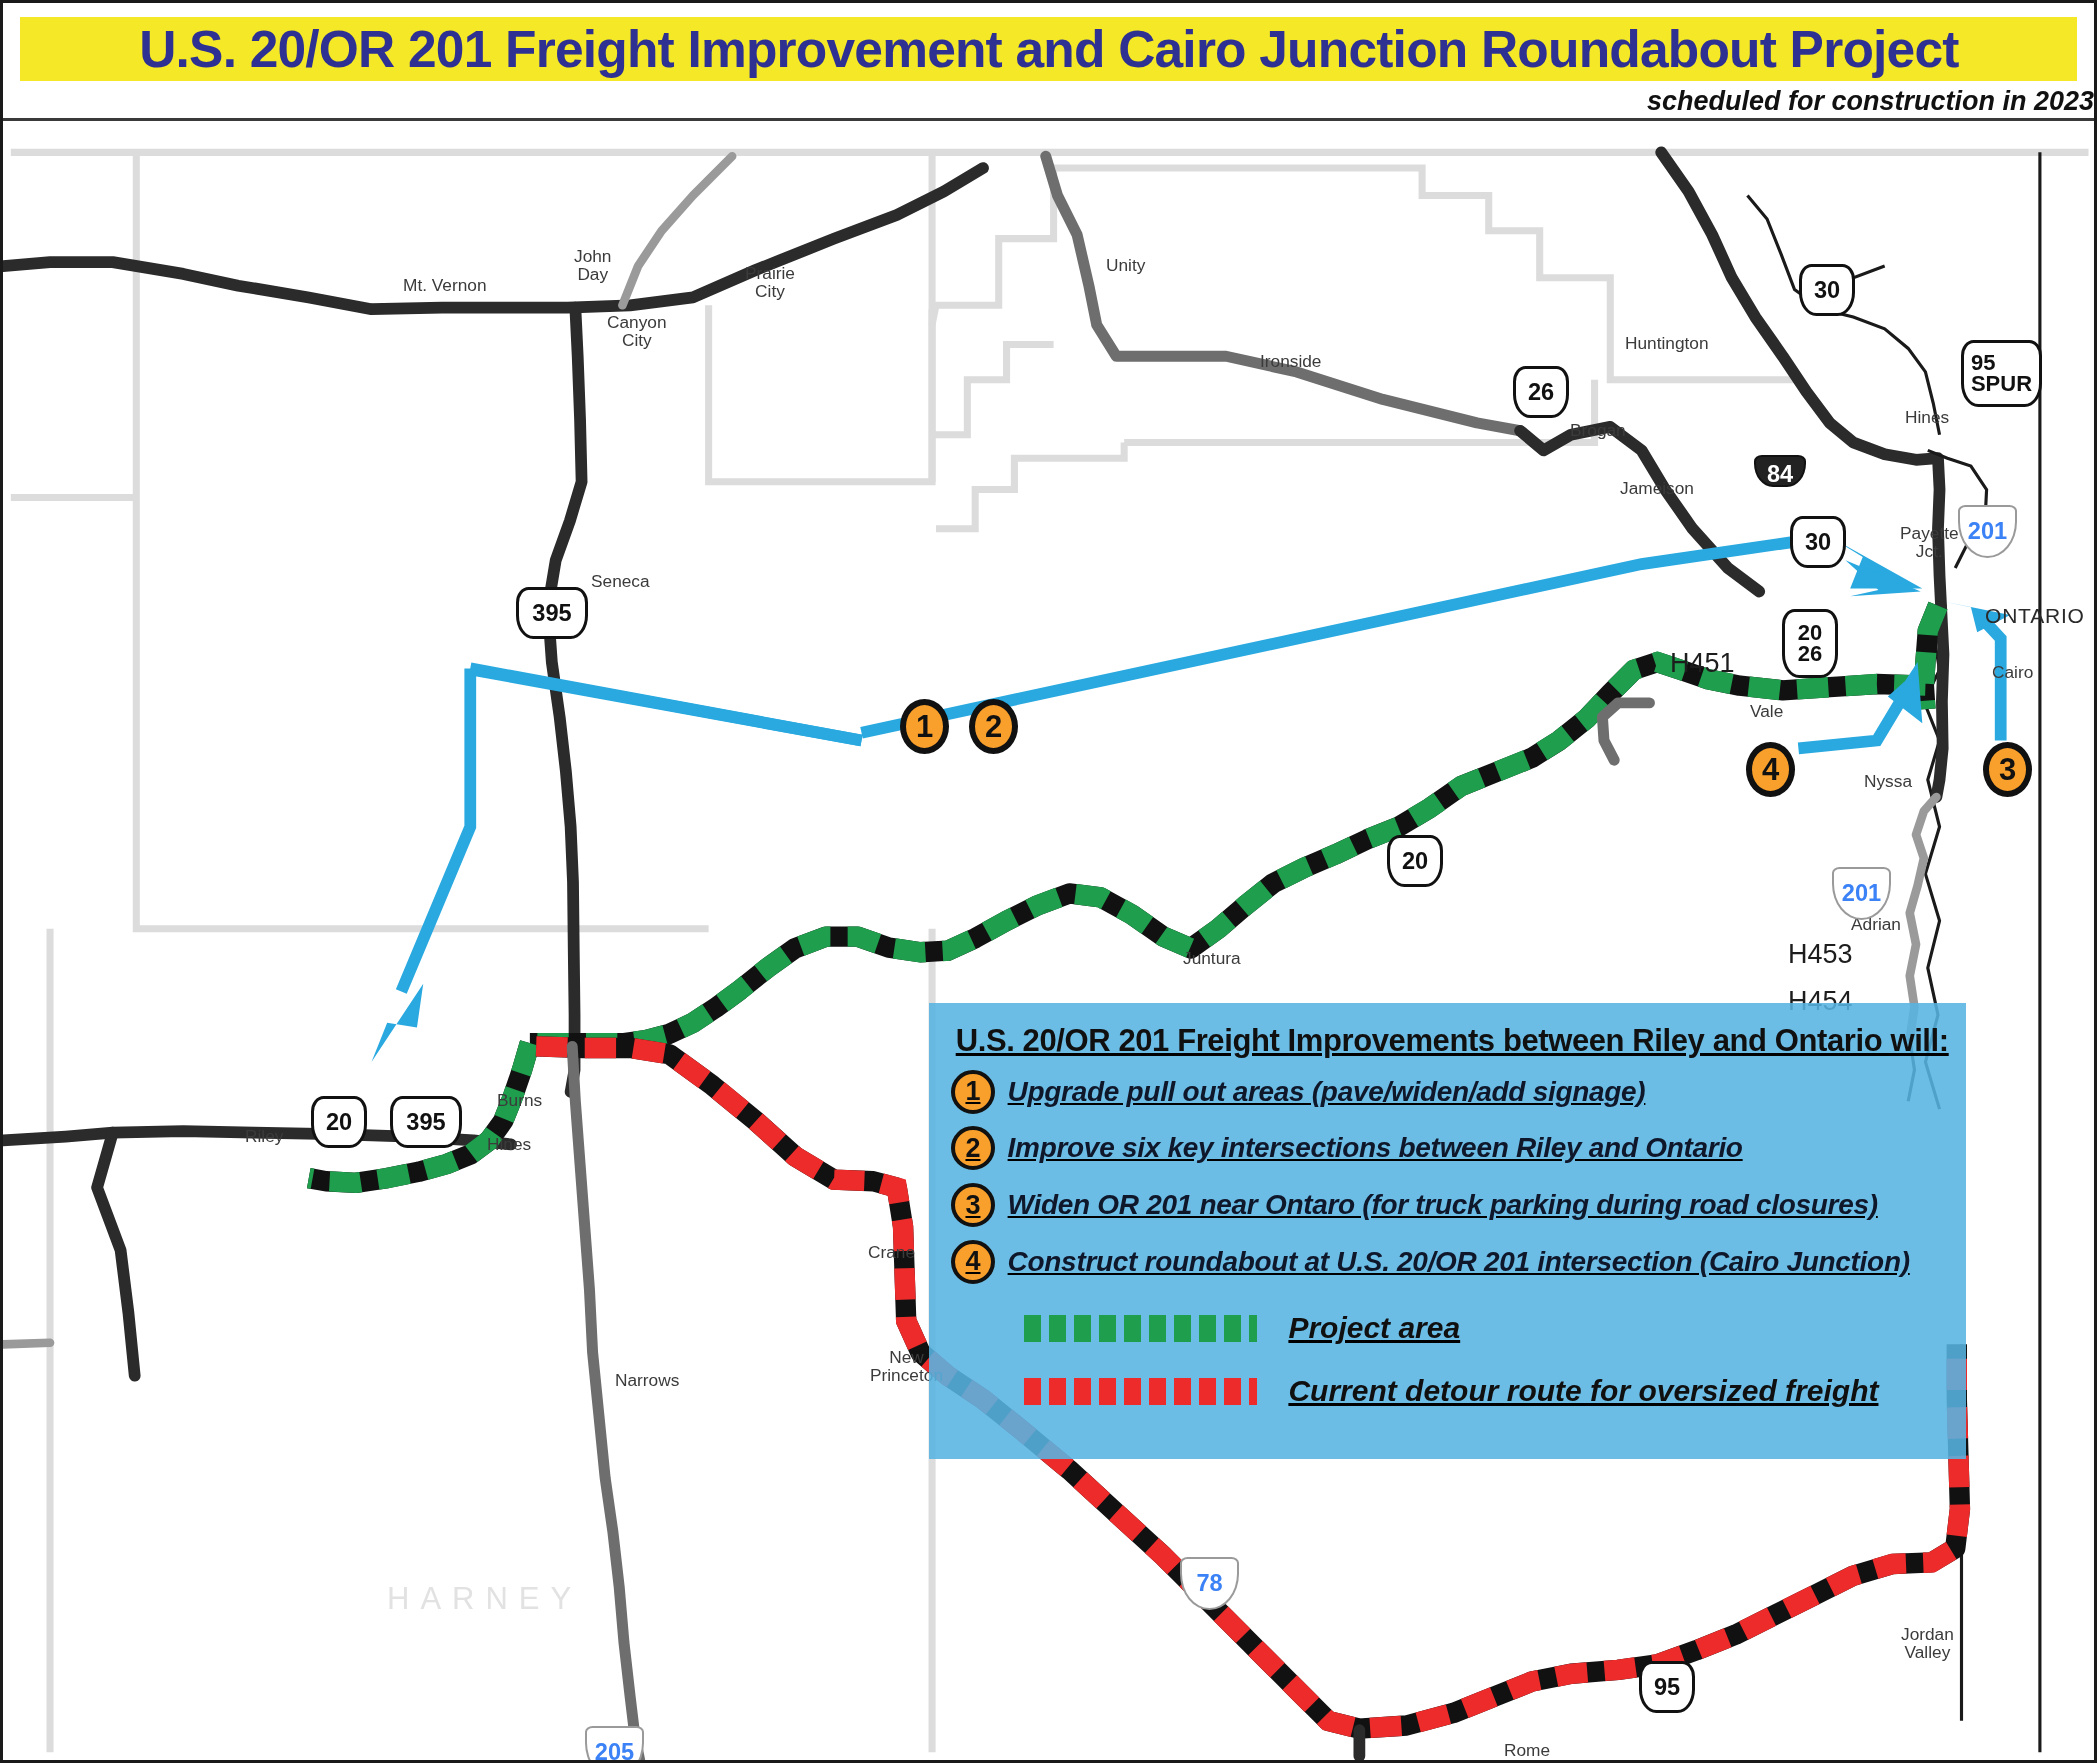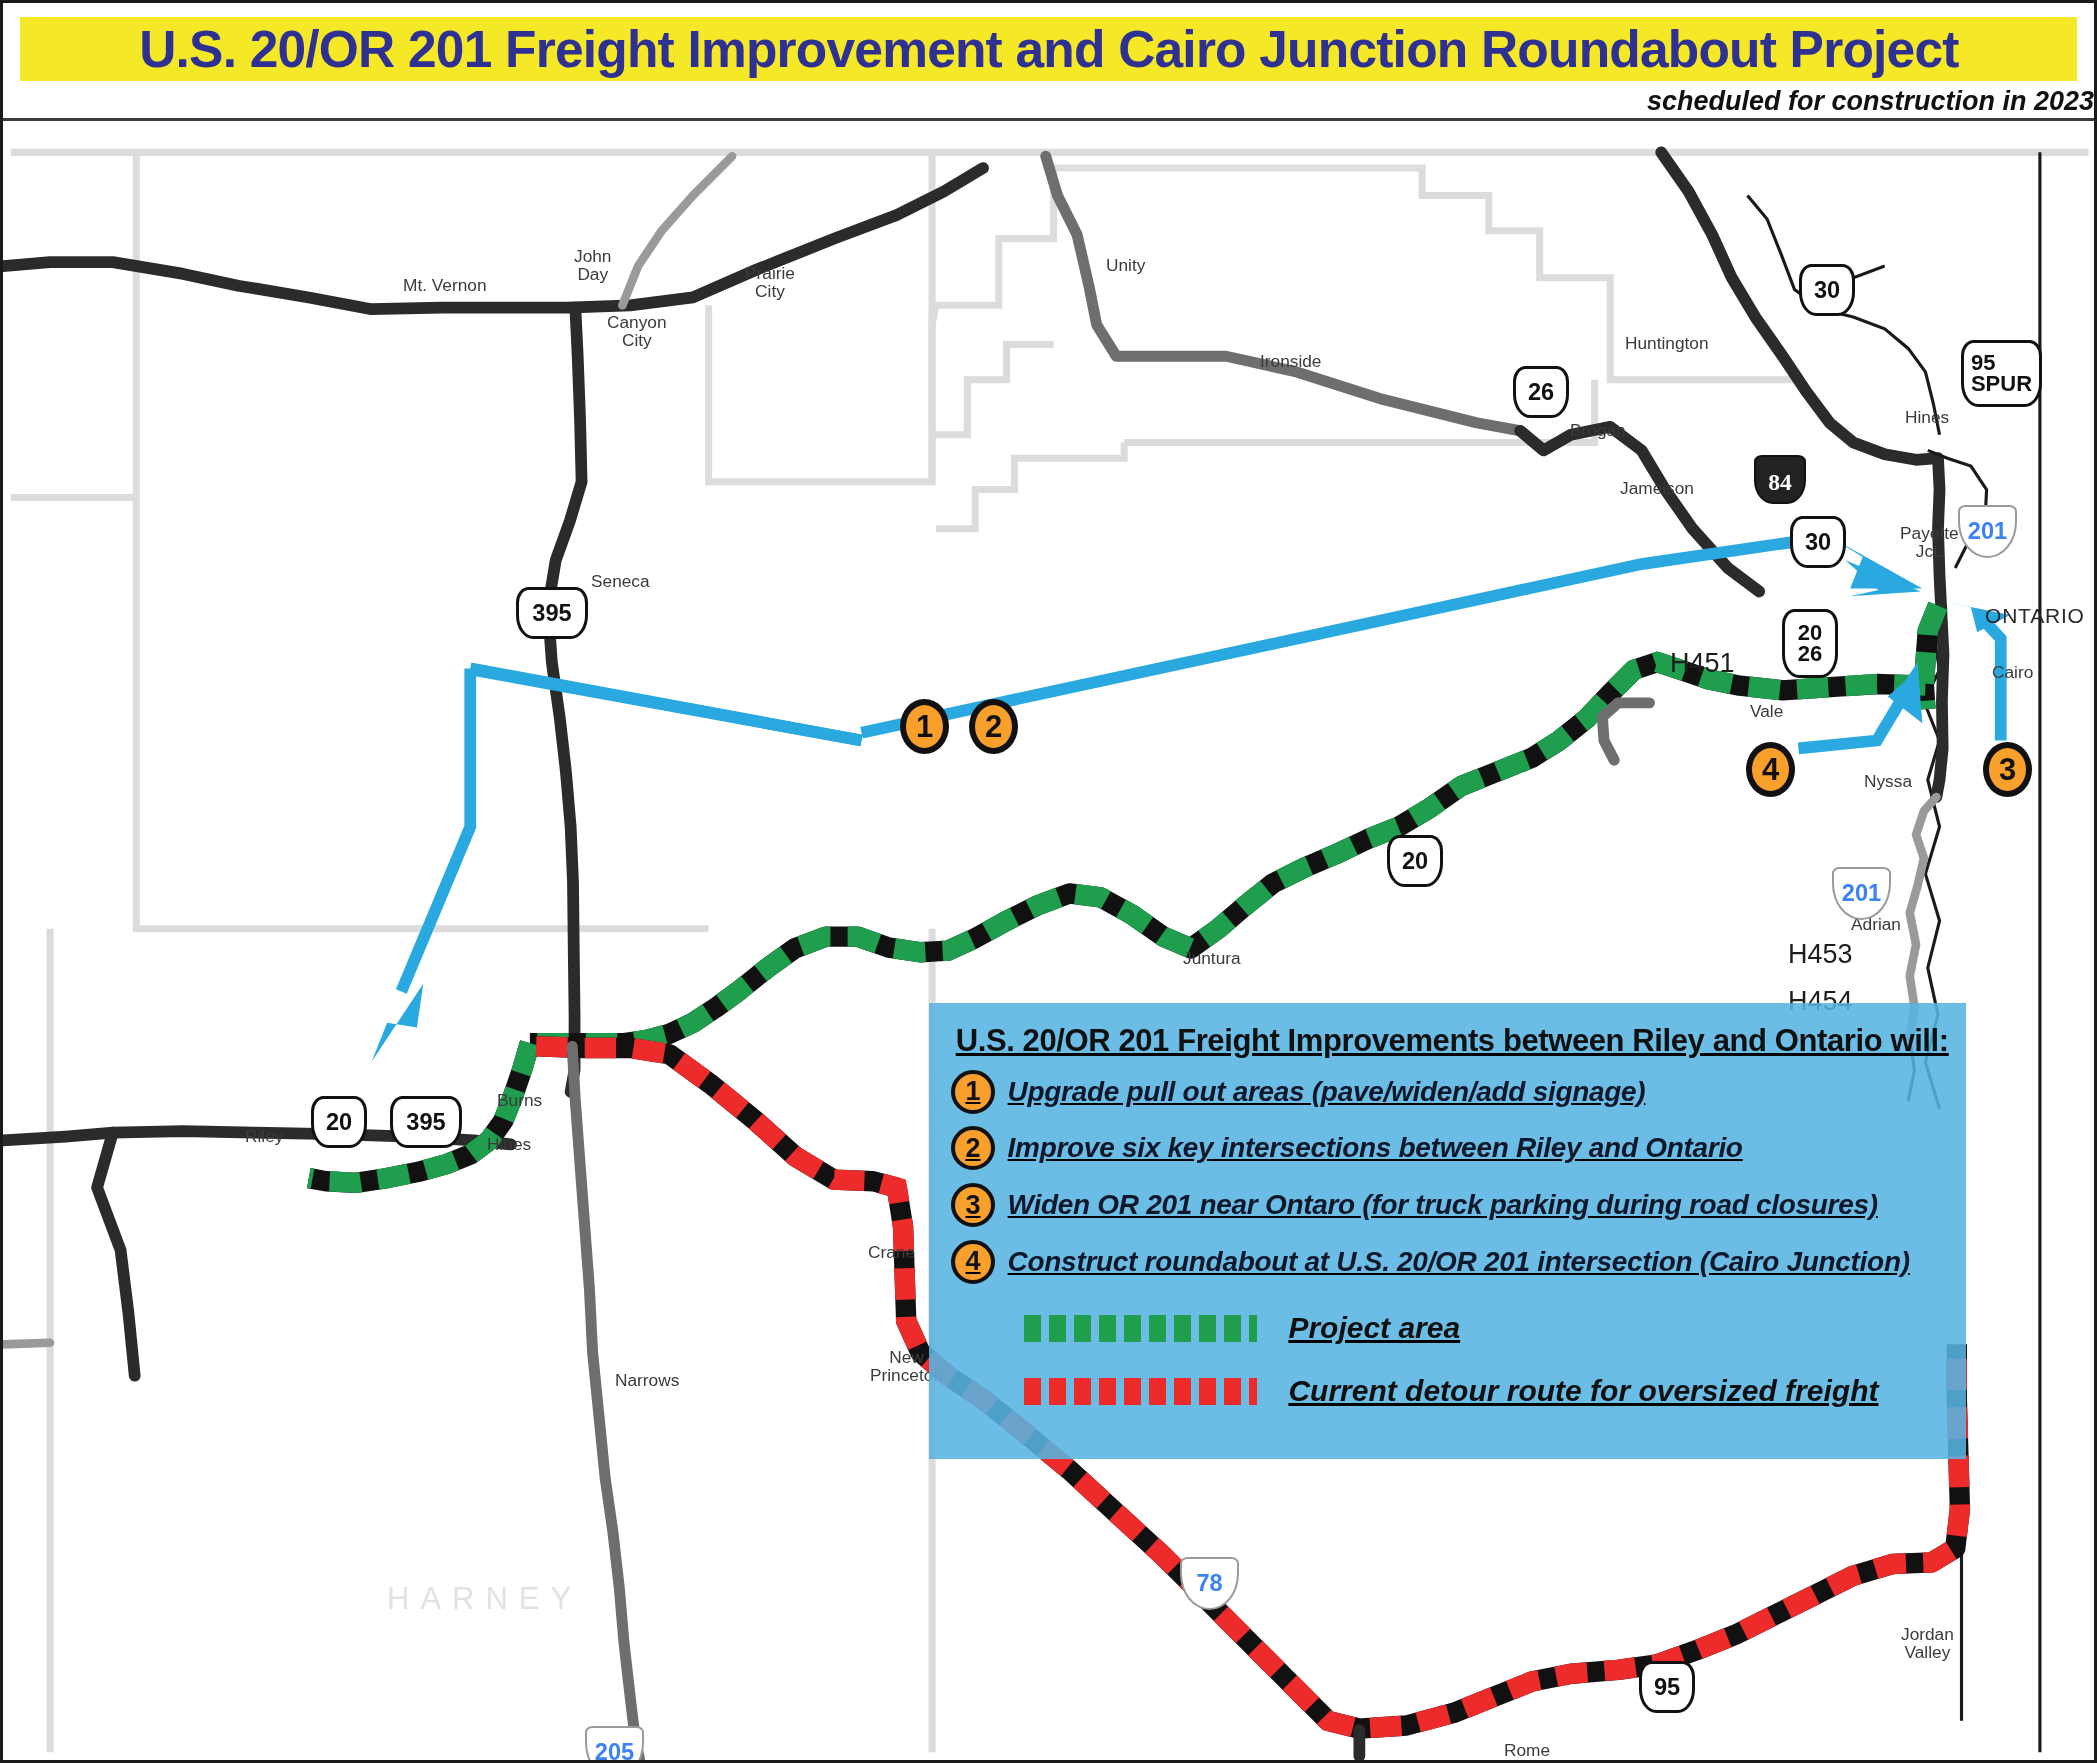--- a/index.html
+++ b/index.html
@@ -50,22 +50,22 @@
   
   .shield{position:absolute;z-index:22;display:flex;flex-direction:column;
           align-items:center;justify-content:center;background:#fff;color:#111;
           font-weight:bold;line-height:0.95;}
   .sh-us{border:3.1px solid #111;border-radius:12.6px 12.6px 17.3px 17.3px/15.7px 15.7px 23.6px 23.6px;
          width:50px;height:46px;font-size:23.6px;}
   .sh-us.wide{width:66px;}
   .sh-us.tall{height:63px;font-size:22px;}
   .sh-or{border:2.4px solid #9a9a9a;border-radius:7.9px 7.9px 31px 31px/6.3px 6.3px 38px 38px;
          width:55px;height:49px;font-size:23.6px;color:#3b82f6;margin-top:38px;}
-  .sh-i{width:52px;height:49px;background:#222;color:#fff;border-radius:7.9px 7.9px 19px 19px/6.3px 6.3px 23.6px 23.6px;
-        font-size:23.6px;border:2.4px solid #111;padding-top:6.3px;box-sizing:border-box;font-family:Liberation Serif, serif;}
+  .sh-i{width:52px;height:32px;background:#222;color:#fff;border-radius:7.9px 7.9px 19px 19px/6.3px 6.3px 23.6px 23.6px;
+        font-size:23.6px;border:2.4px solid #111;padding-top:6.3px;box-sizing:border-box;}
   .sh-spur{width:75px;height:61px;font-size:22px;}
 
   
   .cmark{position:absolute;width:49px;height:55px;border-radius:50%;background:#F89F2C;
          border:6.3px solid #111;box-sizing:border-box;display:flex;align-items:center;
          justify-content:center;font-weight:bold;font-size:31px;color:#111;z-index:35;}
 </style>
 </head>
 <body>
 

